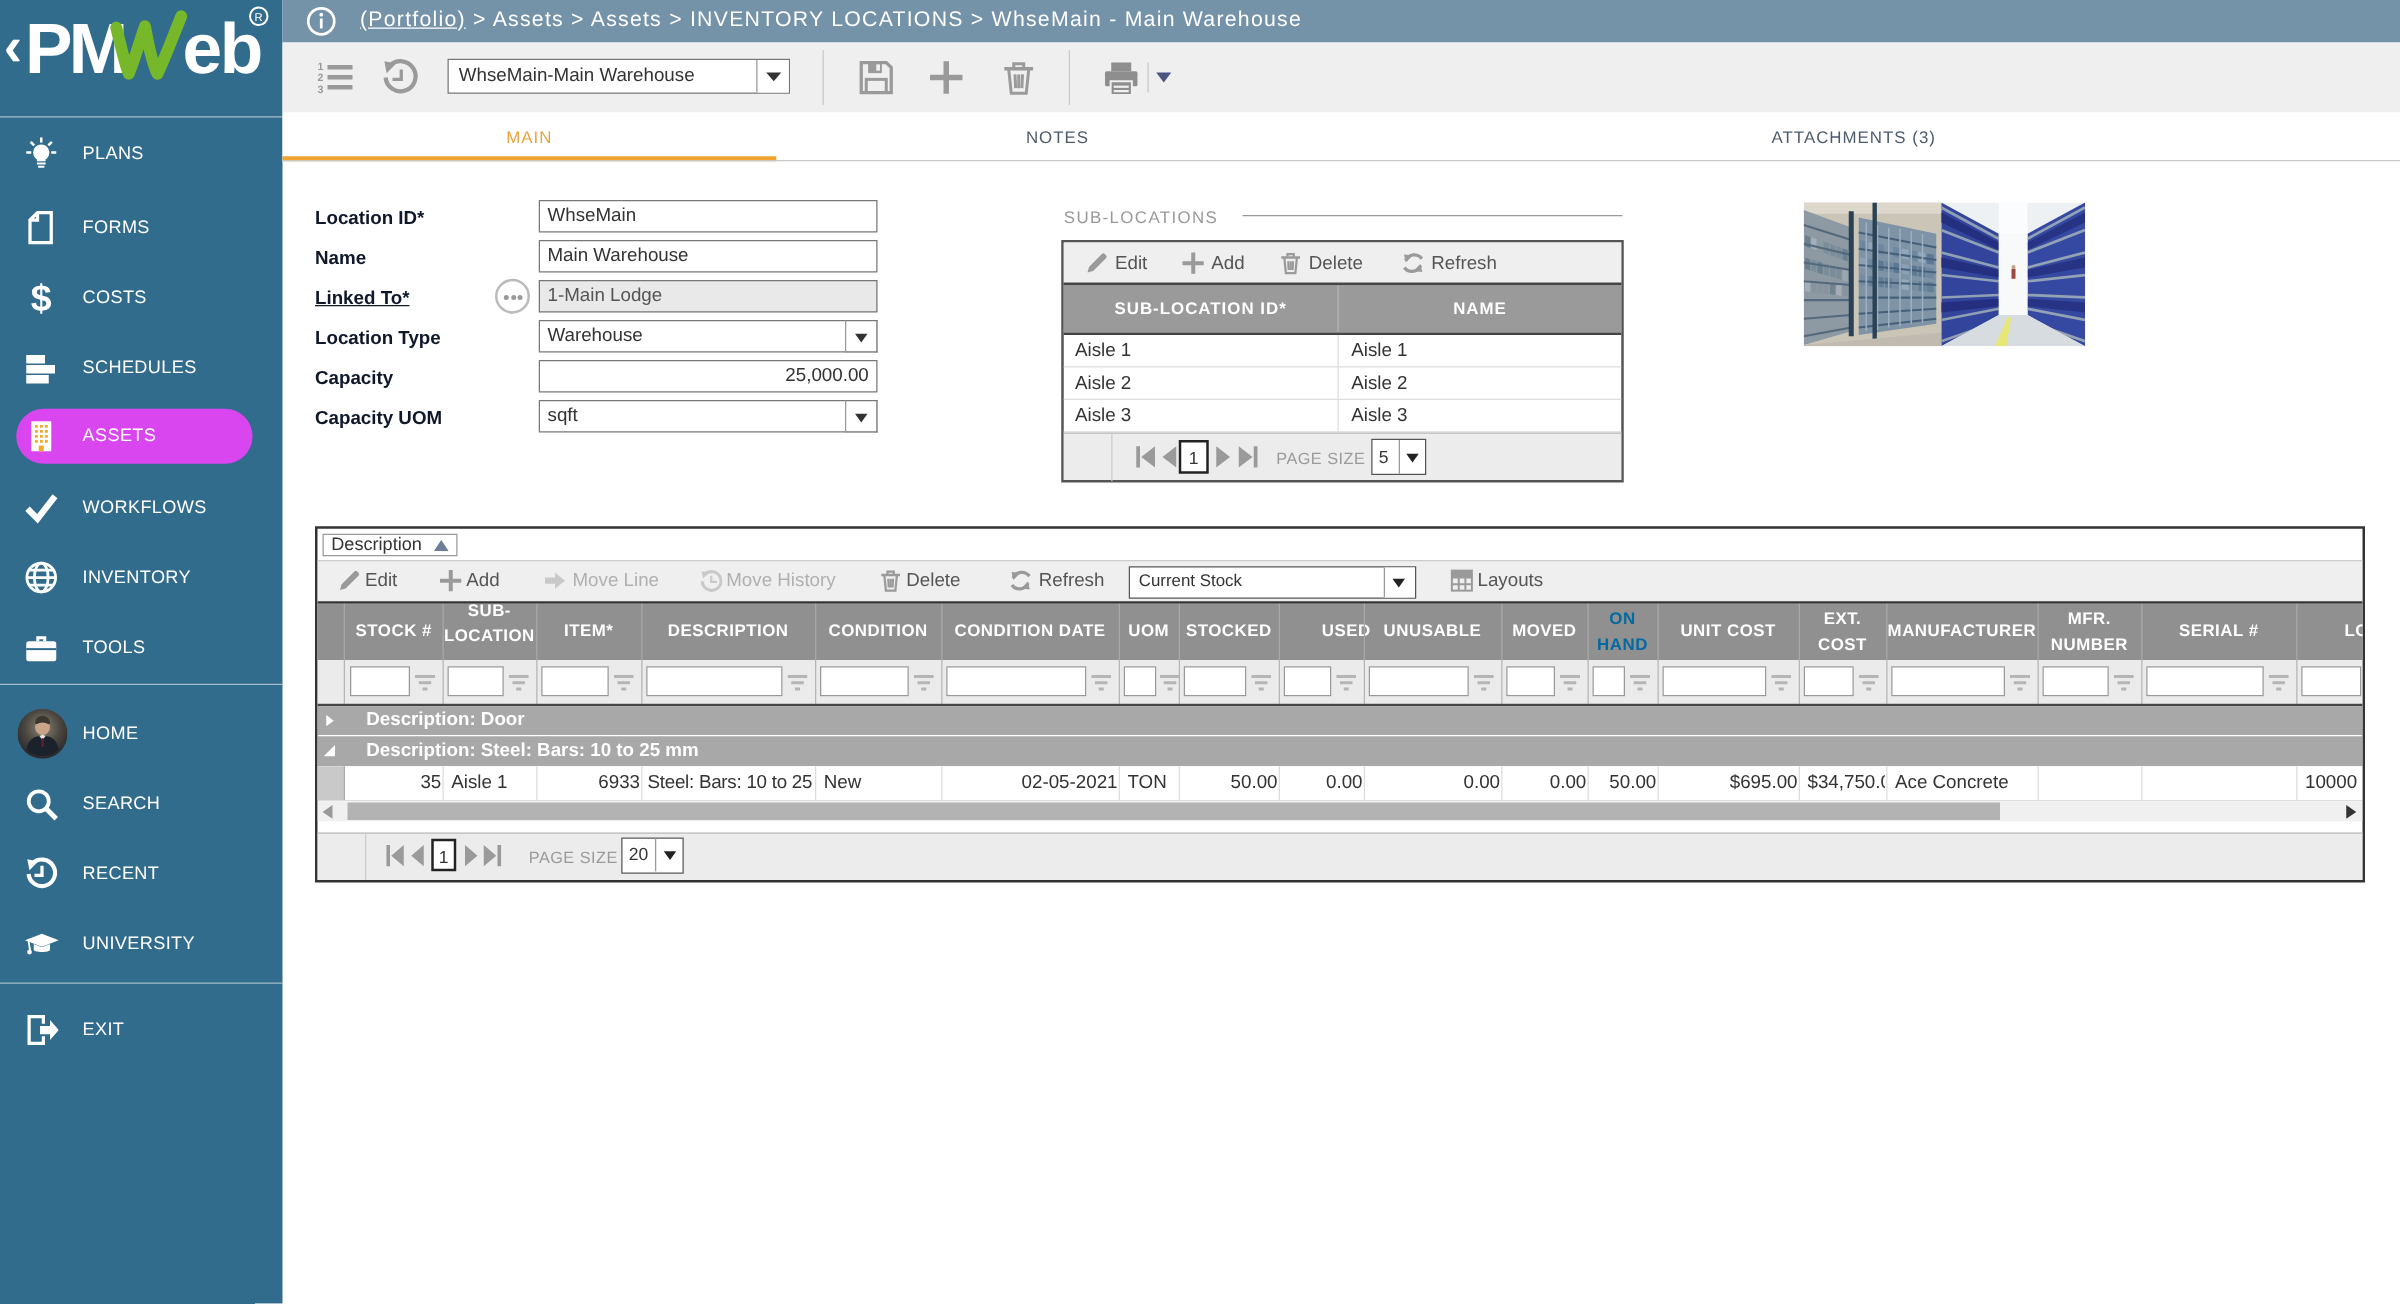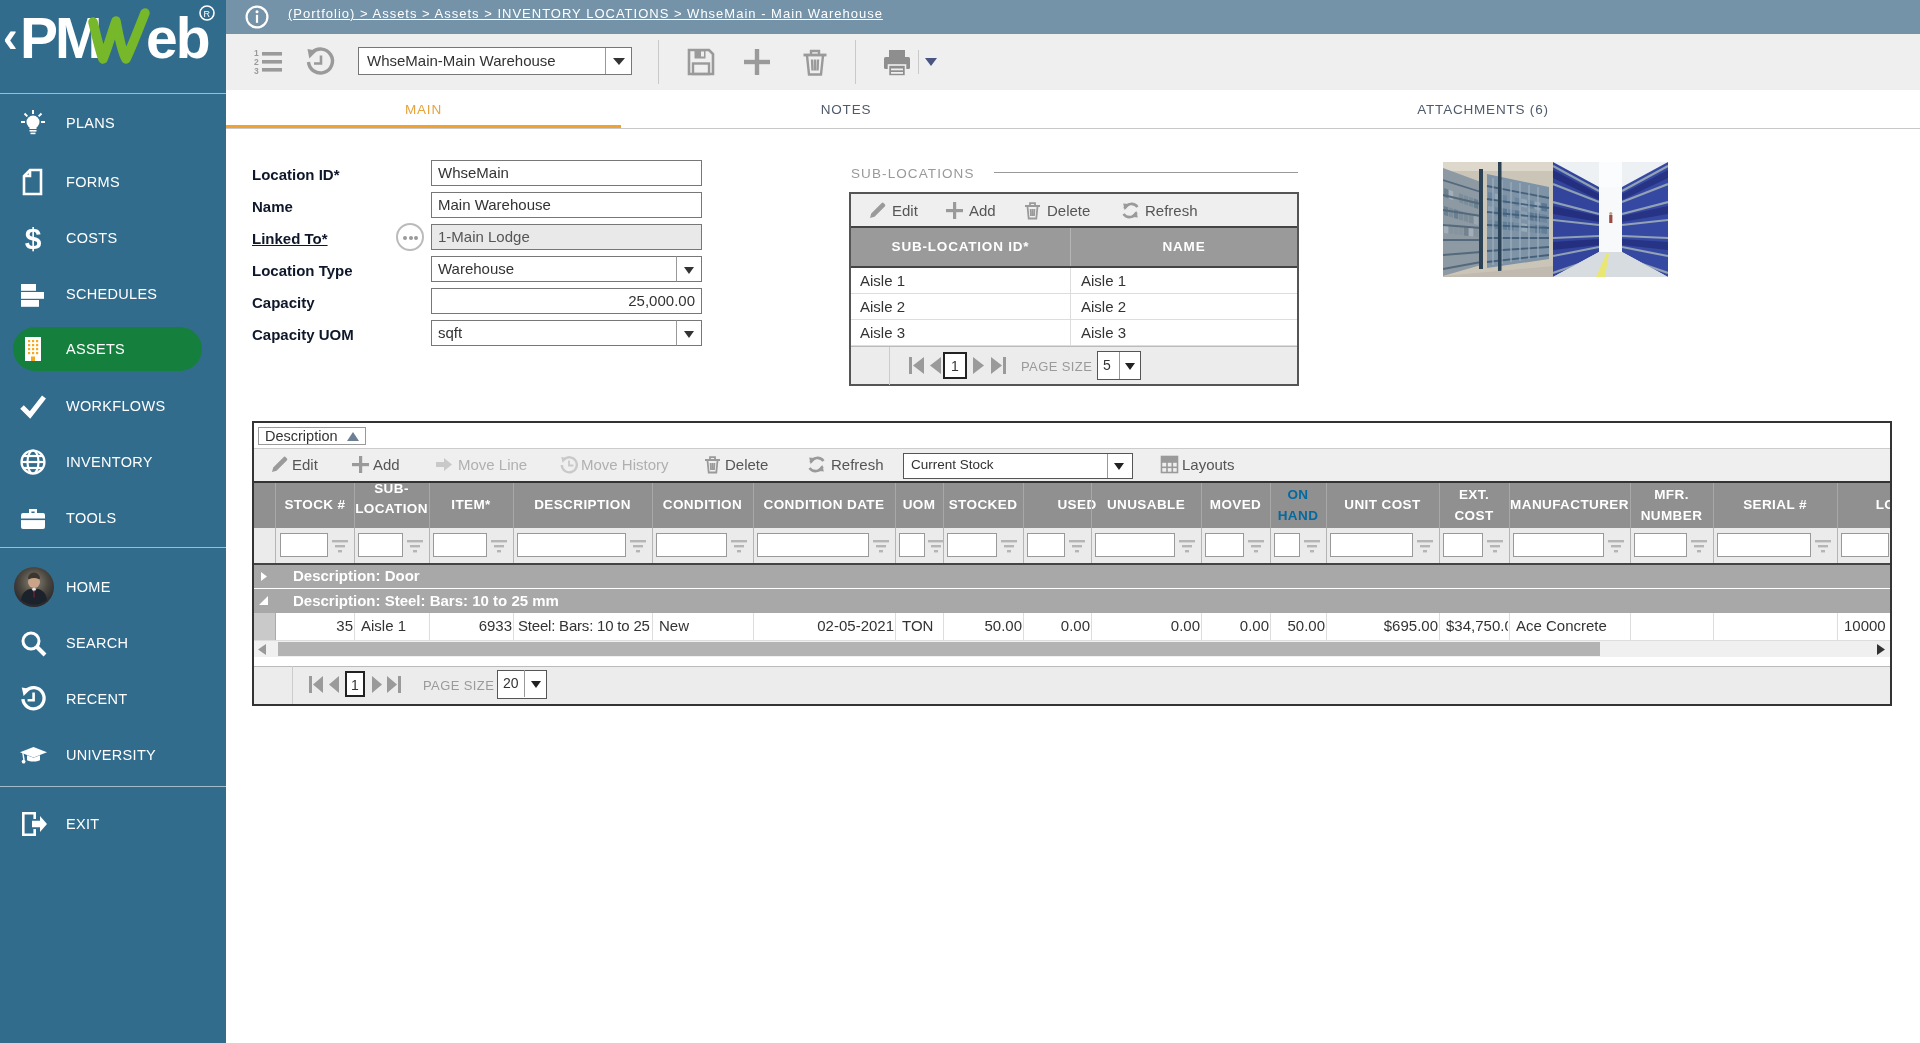--- a/index.html
+++ b/index.html
@@ -7,21 +7,21 @@
 body { font-family:"Liberation Sans", sans-serif; background:#fff; }
 #app { position:relative; width:1920px; height:1043px; overflow:hidden; background:#fff; }
 .abs { position:absolute; }
 
 
 #sidebar { position:absolute; left:0; top:0; width:226px; height:1043px; background:#326C8D; }
 #sidebar .sep { position:absolute; left:0; width:226px; height:1px; background:rgba(255,255,255,0.55); }
 .mitem { position:absolute; left:0; width:226px; height:44px; }
 .mitem .micon { position:absolute; left:19px; top:50%; transform:translateY(-50%); width:28px; height:28px; }
 .mitem .mlabel { position:absolute; left:66px; top:50%; transform:translateY(-50%); color:#fff; font-size:14.5px; letter-spacing:0.3px; font-weight:400; }
-.mitem.active { background:#15803d; border-radius:22px; left:13px; width:189px; }
+.mitem.active { background:#d946ef; border-radius:22px; left:13px; width:189px; }
 .mitem.active .micon { left:6px; }
 .mitem.active .mlabel { left:53px; color:#fff; }
 
 
 #crumbbar { position:absolute; left:226px; top:0; width:1694px; height:34px; background:#7492A8; color:#fff; }
 #toolbar { position:absolute; left:226px; top:34px; width:1694px; height:56px; background:#EFEFEF; }
 #tabbar { position:absolute; left:226px; top:90px; width:1694px; height:40px; background:#fff; }
 #tabbar .tab { position:absolute; top:3px; height:34px; line-height:34px; font-size:13.5px; letter-spacing:0.8px; color:#4E5B6B; text-align:center; }
 #tabbar .tab.active { color:#E8A33D; }
 #tabline { position:absolute; left:0; top:38px; width:1694px; height:1px; background:#C8C8C8; }
@@ -203,21 +203,21 @@
         </svg>
         <div class="mlabel">EXIT</div>
       </div>
   </div>
   <div id="crumbbar">
     <svg class="abs" style="left:19px;top:5px;" width="24" height="24" viewBox="0 0 24 24">
         <circle cx="12" cy="12" r="10.4" fill="none" stroke="#fff" stroke-width="2.2"></circle>
         <rect x="10.9" y="9.8" width="2.2" height="8" fill="#fff"></rect>
         <circle cx="12" cy="6.7" r="1.5" fill="#fff"></circle>
       </svg>
-    <div class="abs" style="left:62px;top:6px;font-size:13px;font-weight:500;letter-spacing:1.0px;text-decoration:underline;"><span style="text-decoration:underline;">(Portfolio)</span> &gt; Assets &gt; Assets &gt; INVENTORY LOCATIONS &gt; WhseMain - Main Warehouse</div>
+    <div class="abs" style="left:62px;top:6px;font-size:17px;font-weight:500;letter-spacing:1.0px;"><span style="text-decoration:underline;">(Portfolio)</span> &gt; Assets &gt; Assets &gt; INVENTORY LOCATIONS &gt; WhseMain - Main Warehouse</div>
   </div>
   <div id="toolbar">
     <svg class="abs" style="left:27px;top:13px;" width="30" height="30" viewBox="0 0 30 30">
         <g fill="#9a9a9a">
           <rect x="9" y="5" width="20" height="3.6"></rect>
           <rect x="9" y="13" width="20" height="3.6"></rect>
           <rect x="9" y="21" width="20" height="3.6"></rect>
         </g>
         <g font-family="Liberation Sans" font-size="8.5" font-weight="bold" fill="#9a9a9a">
           <text x="1" y="9">1</text>
@@ -272,21 +272,21 @@
           <rect x="9" y="20.5" width="12" height="1.8" fill="#efefef"></rect>
           <rect x="9" y="24" width="12" height="1.8" fill="#efefef"></rect>
         </g>
       </svg>
     <div class="abs" style="left:692px;top:16px;width:1px;height:24px;background:#C9C9C9;"></div>
     <div class="abs" style="left:699px;top:24px;border:6px solid transparent;border-top:8px solid #4A5584;"></div>
   </div>
   <div id="tabbar">
     <div class="tab active" style="left:0; width:395px;">MAIN</div>
     <div class="tab" style="left:395px; width:450px;">NOTES</div>
-    <div class="tab" style="left:845px; width:824px;">ATTACHMENTS (6)</div>
+    <div class="tab" style="left:845px; width:824px;">ATTACHMENTS (3)</div>
     <div id="tabunderline"></div>
     <div id="tabline"></div>
   </div>
   <div id="formarea">
     <div class="flabel" style="left:252px;top:166px;">Location ID*</div>
     <div class="finput" style="left:431px;top:160px;width:271px;">WhseMain</div>
     <div class="flabel" style="left:252px;top:198px;">Name</div>
     <div class="finput" style="left:431px;top:192px;width:271px;">Main Warehouse</div>
     <div class="flabel" style="left:252px;top:230px;text-decoration:underline;">Linked To*</div>
     <div class="abs" style="left:396px;top:223px;width:28px;height:28px;border:2px solid #bbb;border-radius:50%;background:#fff;">

